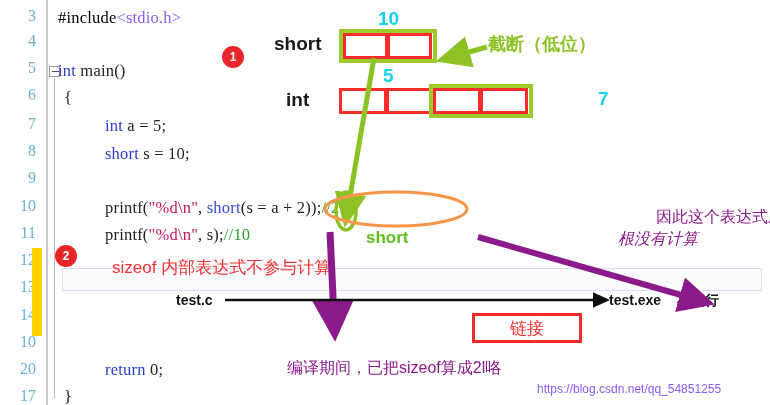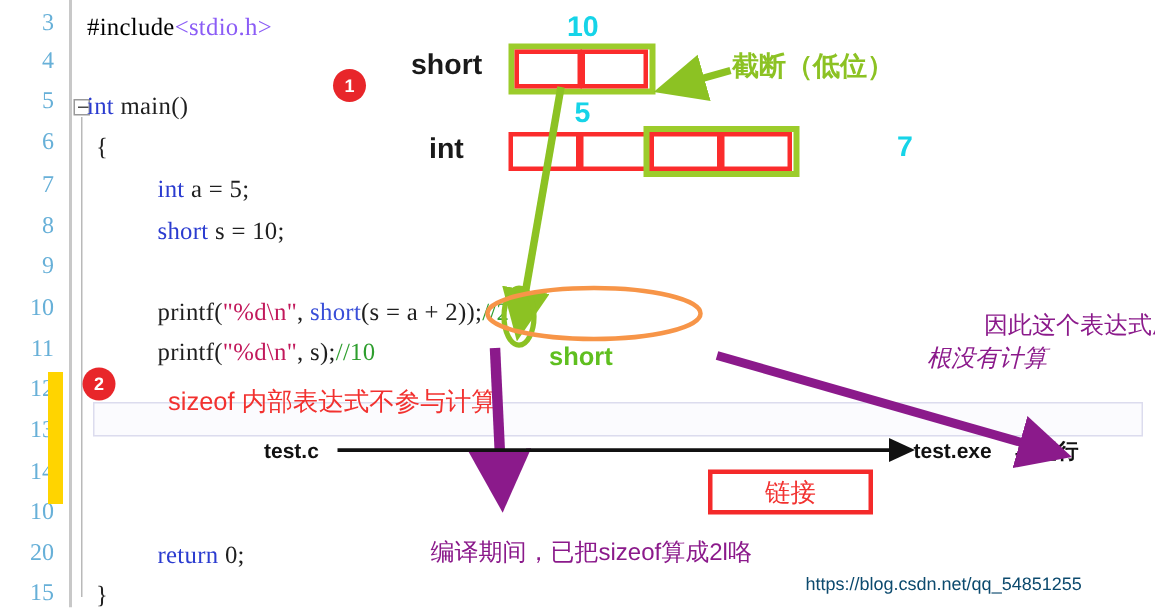--- a/index.html
+++ b/index.html
@@ -107,21 +107,21 @@
   }
 
   
   .pbox {
     position:absolute; border:3px solid #f42a2a; background:transparent;
     display:flex; align-items:center; justify-content:center;
     color:#f2312f; font-size:17px; font-family:"Liberation Sans", sans-serif;
   }
 
   .watermark {
-    position:absolute; color:#0c4a6e; font-size:12px;
+    position:absolute; color:#8b5cf6; font-size:12px;
     font-family:"Liberation Sans", sans-serif; white-space:nowrap;
   }
 
   svg.overlay { position:absolute; left:0; top:0; width:770px; height:405px; pointer-events:none; }
 </style>
 </head>
 <body>
 
 <div id="root">
 
@@ -133,21 +133,21 @@
     <div class="lineno" style="top:116px">7</div>
     <div class="lineno" style="top:143px">8</div>
     <div class="lineno" style="top:170px">9</div>
     <div class="lineno" style="top:198px">10</div>
     <div class="lineno" style="top:225px">11</div>
     <div class="lineno" style="top:252px">12</div>
     <div class="lineno" style="top:279px">13</div>
     <div class="lineno" style="top:307px">14</div>
     <div class="lineno" style="top:334px">10</div>
     <div class="lineno" style="top:361px">20</div>
-    <div class="lineno" style="top:388px">15</div>
+    <div class="lineno" style="top:388px">17</div>
   </div>
 
   <div class="changebar" style="top:248px; height:88px;"></div>
   <div class="vrule"></div>
   <div class="fold-box" style="left:49px; top:66px;"></div>
   <div class="indentline" style="top:78px; height:320px;"></div>
 
   <div class="code" style="top:10px; left:58px;"><span class="inc">#include</span><span class="incfile">&lt;stdio.h&gt;</span></div>
 
   <div class="code" style="top:63px; left:58px;"><span class="kw">int</span><span class="fn"> main()</span></div>

